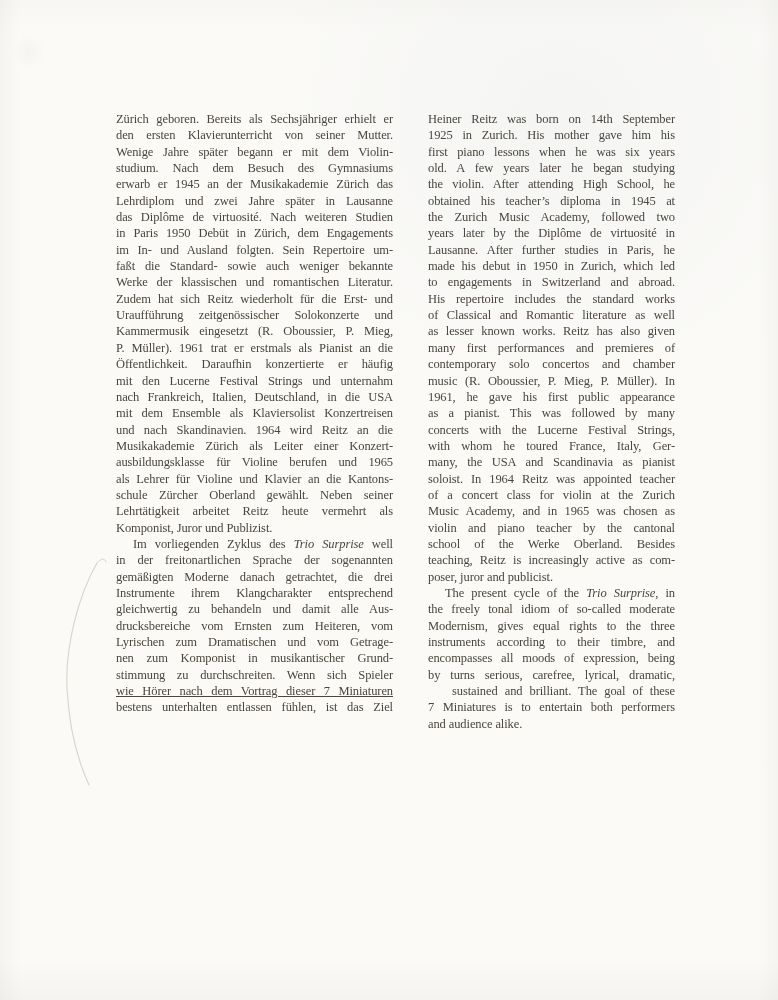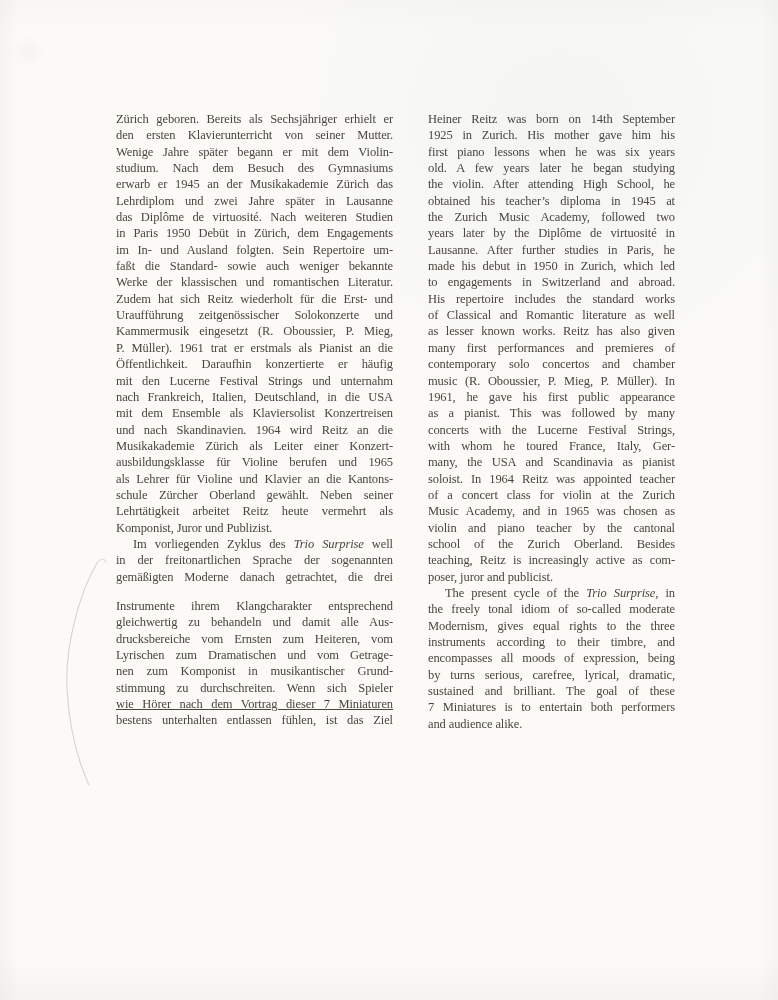--- a/index.html
+++ b/index.html
@@ -71,21 +71,21 @@
       <div class="line" style="white-space: normal;">und nach Skandinavien. 1964 wird Reitz an die</div>
       <div class="line" style="white-space: normal;">Musikakademie Zürich als Leiter einer Konzert-</div>
       <div class="line" style="white-space: normal;">ausbildungsklasse für Violine berufen und 1965</div>
       <div class="line" style="white-space: normal;">als Lehrer für Violine und Klavier an die Kantons-</div>
       <div class="line" style="white-space: normal;">schule Zürcher Oberland gewählt. Neben seiner</div>
       <div class="line" style="white-space: normal;">Lehrtätigkeit arbeitet Reitz heute vermehrt als</div>
       <div class="line last" style="white-space: normal;">Komponist, Juror und Publizist.</div>
       <div class="line indent" style="white-space: normal;"><span>Im vorliegenden Zyklus des </span><span class="it">Trio Surprise</span><span> well</span></div>
       <div class="line" style="white-space: normal;">in der freitonartlichen Sprache der sogenannten</div>
       <div class="line" style="white-space: normal;">gemäßigten Moderne danach getrachtet, die drei</div>
-      <div class="line" style="white-space: normal; margin-top: 13px;">Instrumente ihrem Klangcharakter entsprechend</div>
+      <div class="line" style="white-space: normal;">Instrumente ihrem Klangcharakter entsprechend</div>
       <div class="line" style="white-space: normal;">gleichwertig zu behandeln und damit alle Aus-</div>
       <div class="line" style="white-space: normal;">drucksbereiche vom Ernsten zum Heiteren, vom</div>
       <div class="line" style="white-space: normal;">Lyrischen zum Dramatischen und vom Getrage-</div>
       <div class="line" style="white-space: normal;">nen zum Komponist in musikantischer Grund-</div>
       <div class="line" style="white-space: normal;">stimmung zu durchschreiten. Wenn sich Spieler</div>
       <div class="line" style="white-space: normal; text-decoration: underline;">wie Hörer nach dem Vortrag dieser 7 Miniaturen</div>
       <div class="line" style="white-space: normal;">bestens unterhalten entlassen fühlen, ist das Ziel</div>
     </div>
 
   <div class="col col-en">
@@ -108,26 +108,26 @@
       <div class="line" style="white-space: normal;">music (R. Oboussier, P. Mieg, P. Müller). In</div>
       <div class="line" style="white-space: normal;">1961, he gave his first public appearance</div>
       <div class="line" style="white-space: normal;">as a pianist. This was followed by many</div>
       <div class="line" style="white-space: normal;">concerts with the Lucerne Festival Strings,</div>
       <div class="line" style="white-space: normal;">with whom he toured France, Italy, Ger-</div>
       <div class="line" style="white-space: normal;">many, the USA and Scandinavia as pianist</div>
       <div class="line" style="white-space: normal;">soloist. In 1964 Reitz was appointed teacher</div>
       <div class="line" style="white-space: normal;">of a concert class for violin at the Zurich</div>
       <div class="line" style="white-space: normal;">Music Academy, and in 1965 was chosen as</div>
       <div class="line" style="white-space: normal;">violin and piano teacher by the cantonal</div>
-      <div class="line" style="white-space: normal;">school of the Zurich Oberland. Besides</div>
+      <div class="line" style="white-space: normal;">school of the Werke Oberland. Besides</div>
       <div class="line" style="white-space: normal;">teaching, Reitz is increasingly active as com-</div>
       <div class="line last" style="white-space: normal;">poser, juror and publicist.</div>
       <div class="line indent" style="white-space: normal;"><span>The present cycle of the </span><span class="it">Trio Surprise</span><span>, in</span></div>
       <div class="line" style="white-space: normal;">the freely tonal idiom of so-called moderate</div>
       <div class="line" style="white-space: normal;">Modernism, gives equal rights to the three</div>
       <div class="line" style="white-space: normal;">instruments according to their timbre, and</div>
       <div class="line" style="white-space: normal;">encompasses all moods of expression, being</div>
       <div class="line" style="white-space: normal;">by turns serious, carefree, lyrical, dramatic,</div>
-      <div class="line" style="white-space: normal;">sustained and brilliant. The goal of these</div>
+      <div class="line" style="white-space: normal; margin-left: 24px;">sustained and brilliant. The goal of these</div>
       <div class="line" style="white-space: normal;">7 Miniatures is to entertain both performers</div>
       <div class="line last" style="white-space: normal;">and audience alike.</div>
     </div>
 </div>
 
 </body></html>

